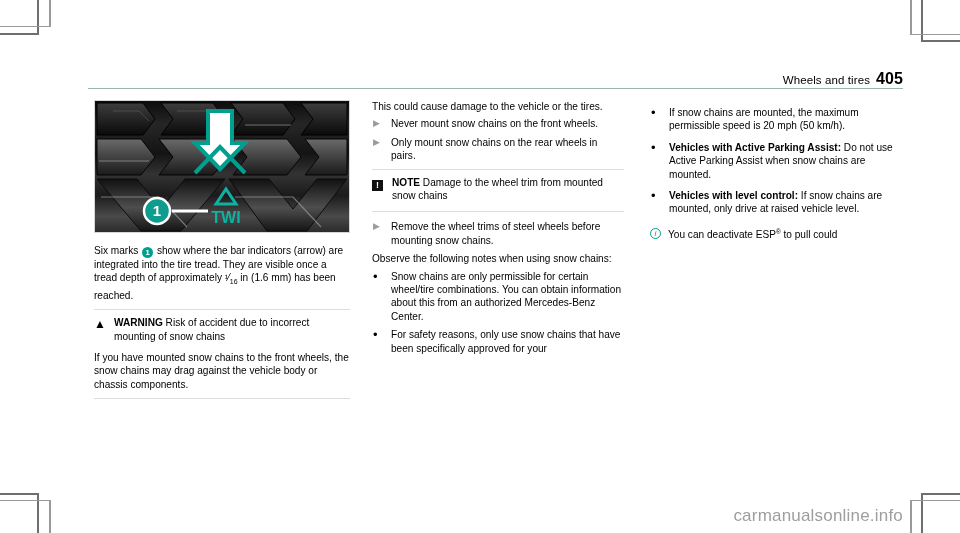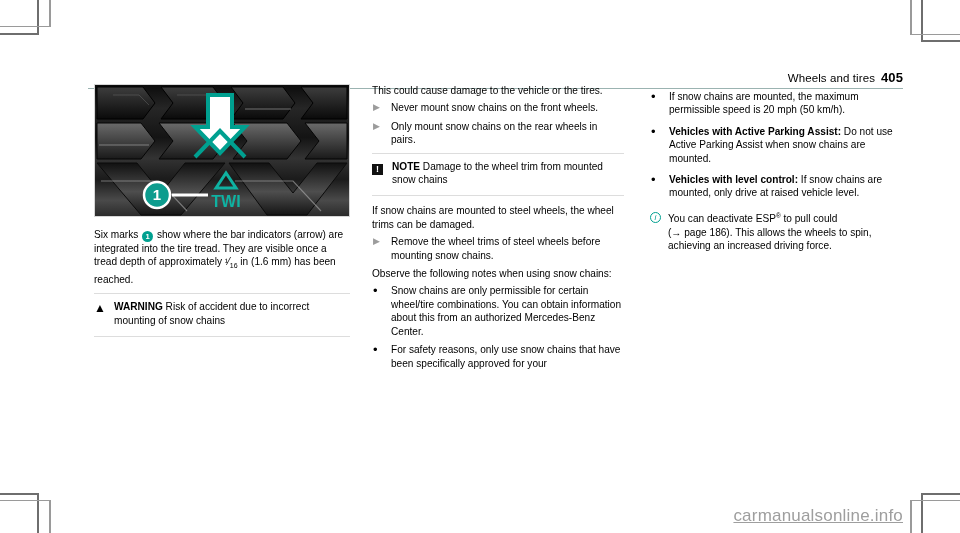--- a/index.html
+++ b/index.html
@@ -28,36 +28,36 @@
     position: absolute;
     top: 70px;
     right: 57px;
     font-size: 11.5px;
     letter-spacing: 0.1px;
     white-space: nowrap;
     color: #000;
   }
   .running-head .page-no {
     font-weight: bold;
-    font-size: 13px;
+    font-size: 16px;
     margin-left: 6px;
   }
   .head-rule {
     position: absolute;
     left: 88px;
     right: 57px;
     top: 88px;
     height: 1px;
     background: #9bb3b1;
   }
 
   
   .col {
     position: absolute;
-    top: 84px;
+    top: 100px;
     font-size: 10.1px;
     line-height: 13.4px;
     text-align: left;
   }
   .col-1 { left: 94px; width: 256px; }
   .col-2 { left: 372px; width: 252px; }
   .col-3 { left: 650px; width: 256px; }
 
   p { margin: 0 0 0 0; }
   .para { margin-bottom: 7px; }
@@ -201,21 +201,20 @@
 
   
   .watermark {
     position: absolute;
     right: 57px;
     bottom: 7px;
     font-size: 17px;
     color: #9e9e9e;
     letter-spacing: 0.2px;
     white-space: nowrap;
-    text-decoration: underline;
   }
 </style>
 </head>
 <body>
 
 <div class="crop" style="left:37px; top:0; width:2px; height:35px;"></div>
 <div class="crop light" style="left:49px; top:0; width:2px; height:27px;"></div>
 <div class="crop" style="left:0; top:33px; width:39px; height:2px;"></div>
 <div class="crop light" style="left:0; top:26px; width:51px; height:1px;"></div>
 
@@ -315,20 +314,21 @@
   <div class="hazard">
     <div class="hazard-head">
       <div class="hazard-icon">
         <span class="tri-warn">▲</span>
       </div>
       <div class="hazard-text">
         <b>WARNING</b>
         <span>Risk of accident due to incorrect mounting of snow chains</span>
       </div>
     </div>
+    <div class="hazard-body">If you have mounted snow chains to the front wheels, the snow chains may drag against the vehicle body or chassis components.</div>
   </div>
 
 </div>
 
 <div class="col col-2">
 
   <p class="para-tight">This could cause damage to the vehicle or the tires.</p>
 
   <ul>
     <li>
@@ -346,21 +346,20 @@
       <div class="hazard-icon">
         <span class="note-square">!</span>
       </div>
       <div class="hazard-text">
         <b>NOTE</b>
         <span>Damage to the wheel trim from mounted snow chains</span>
       </div>
     </div>
   </div>
 
-  <p class="para-tight">If snow chains are mounted to steel wheels, the wheel trims can be damaged.</p>
 
   <ul>
     <li>
       <span class="marker">▶</span>
       <span class="li-text">Remove the wheel trims of steel wheels before mounting snow chains.</span>
     </li>
   </ul>
 
   <p class="para-tight" style="margin-top:3px;">Observe the following notes when using snow chains:</p>
 
@@ -394,18 +393,18 @@
       <span class="marker dot">•</span>
       <span class="li-text"><b>Vehicles with level control:</b>
         <span>If snow chains are mounted, only drive at raised vehicle level.</span></span>
     </li>
   </ul>
 
   <div class="info-block">
     <span class="marker">
       <span class="info-i">i</span>
     </span>
-    <span class="li-text"><span>You can deactivate ESP</span><sup>®</sup><span> to pull could</span><br><span>(→ page 186). This allows the wheels to spin, achieving an increased driving force.</span></span>
+    <span class="li-text"><span>You can deactivate ESP</span><sup>®</sup><span> to pull could</span><br></span>
   </div>
 
 </div>
 
 <div class="watermark">carmanualsonline.info</div>
 
 </body></html>

